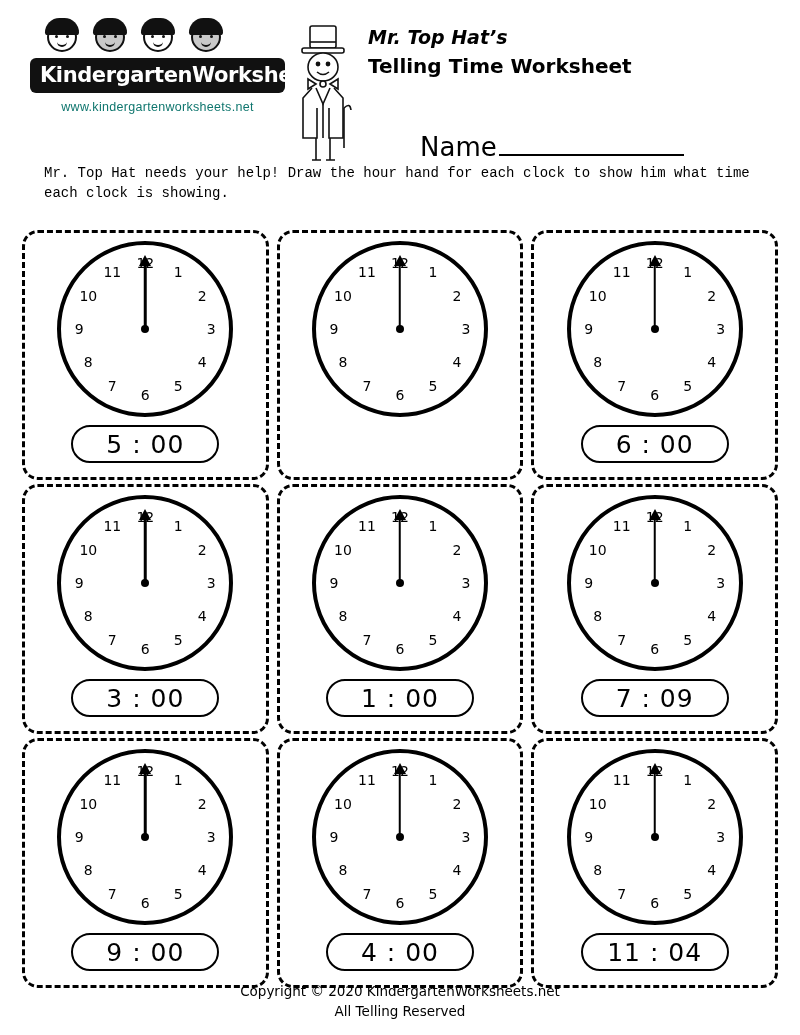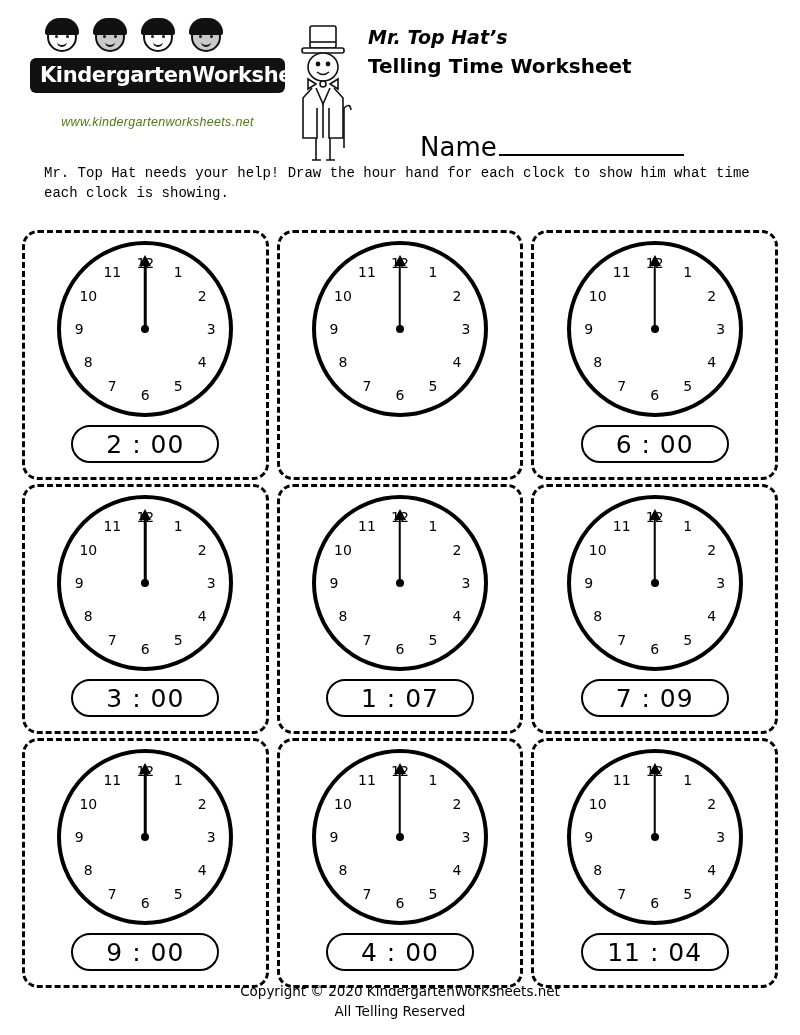--- a/index.html
+++ b/index.html
@@ -85,27 +85,26 @@
     border-radius: 6px;
     padding: 5px 10px 6px 10px;
     font-size: 21px;
     font-weight: bold;
     letter-spacing: -0.4px;
     white-space: nowrap;
     font-family: "DejaVu Sans", sans-serif;
   }
   .logo-bar .thin { font-weight: normal; }
   .logo-url {
-    margin-top: 22px;
+    margin-top: 7px;
     text-align: center;
     font-size: 12.5px;
-    color: #4d7c0f;
+    color: #0f766e;
     letter-spacing: 0.3px;
     font-family: "Liberation Sans", sans-serif;
-    font-style: italic;
   }
 
   .mascot {
     position: absolute;
     left: 292px;
     top: 22px;
     width: 70px;
     height: 150px;
   }
   .title-block {
@@ -357,21 +356,21 @@
       <div class="num" style="left:88px; top:154px;">6</div>
       <div class="num" style="left:55px; top:145px;">7</div>
       <div class="num" style="left:31px; top:121px;">8</div>
       <div class="num" style="left:22px; top:88px;">9</div>
       <div class="num" style="left:31px; top:55px;">10</div>
       <div class="num" style="left:55px; top:31px;">11</div>
       <div class="hand-minute"></div>
       <div class="arrowhead"></div>
       <div class="center-dot"></div>
     </div>
-    <div class="time-box">2 : 00</div>
+    <div class="time-box">5 : 00</div>
   </div>
 
   <div class="cell">
     <div class="clock-wrap">
       <div class="clock"></div>
       <div class="num" style="left:88px; top:22px;">12</div>
       <div class="num" style="left:121px; top:31px;">1</div>
       <div class="num" style="left:145px; top:55px;">2</div>
       <div class="num" style="left:154px; top:88px;">3</div>
       <div class="num" style="left:145px; top:121px;">4</div>
@@ -444,21 +443,21 @@
       <div class="num" style="left:88px; top:154px;">6</div>
       <div class="num" style="left:55px; top:145px;">7</div>
       <div class="num" style="left:31px; top:121px;">8</div>
       <div class="num" style="left:22px; top:88px;">9</div>
       <div class="num" style="left:31px; top:55px;">10</div>
       <div class="num" style="left:55px; top:31px;">11</div>
       <div class="hand-minute"></div>
       <div class="arrowhead"></div>
       <div class="center-dot"></div>
     </div>
-    <div class="time-box">1 : 07</div>
+    <div class="time-box">1 : 00</div>
   </div>
 
   <div class="cell">
     <div class="clock-wrap">
       <div class="clock"></div>
       <div class="num" style="left:88px; top:22px;">12</div>
       <div class="num" style="left:121px; top:31px;">1</div>
       <div class="num" style="left:145px; top:55px;">2</div>
       <div class="num" style="left:154px; top:88px;">3</div>
       <div class="num" style="left:145px; top:121px;">4</div>

